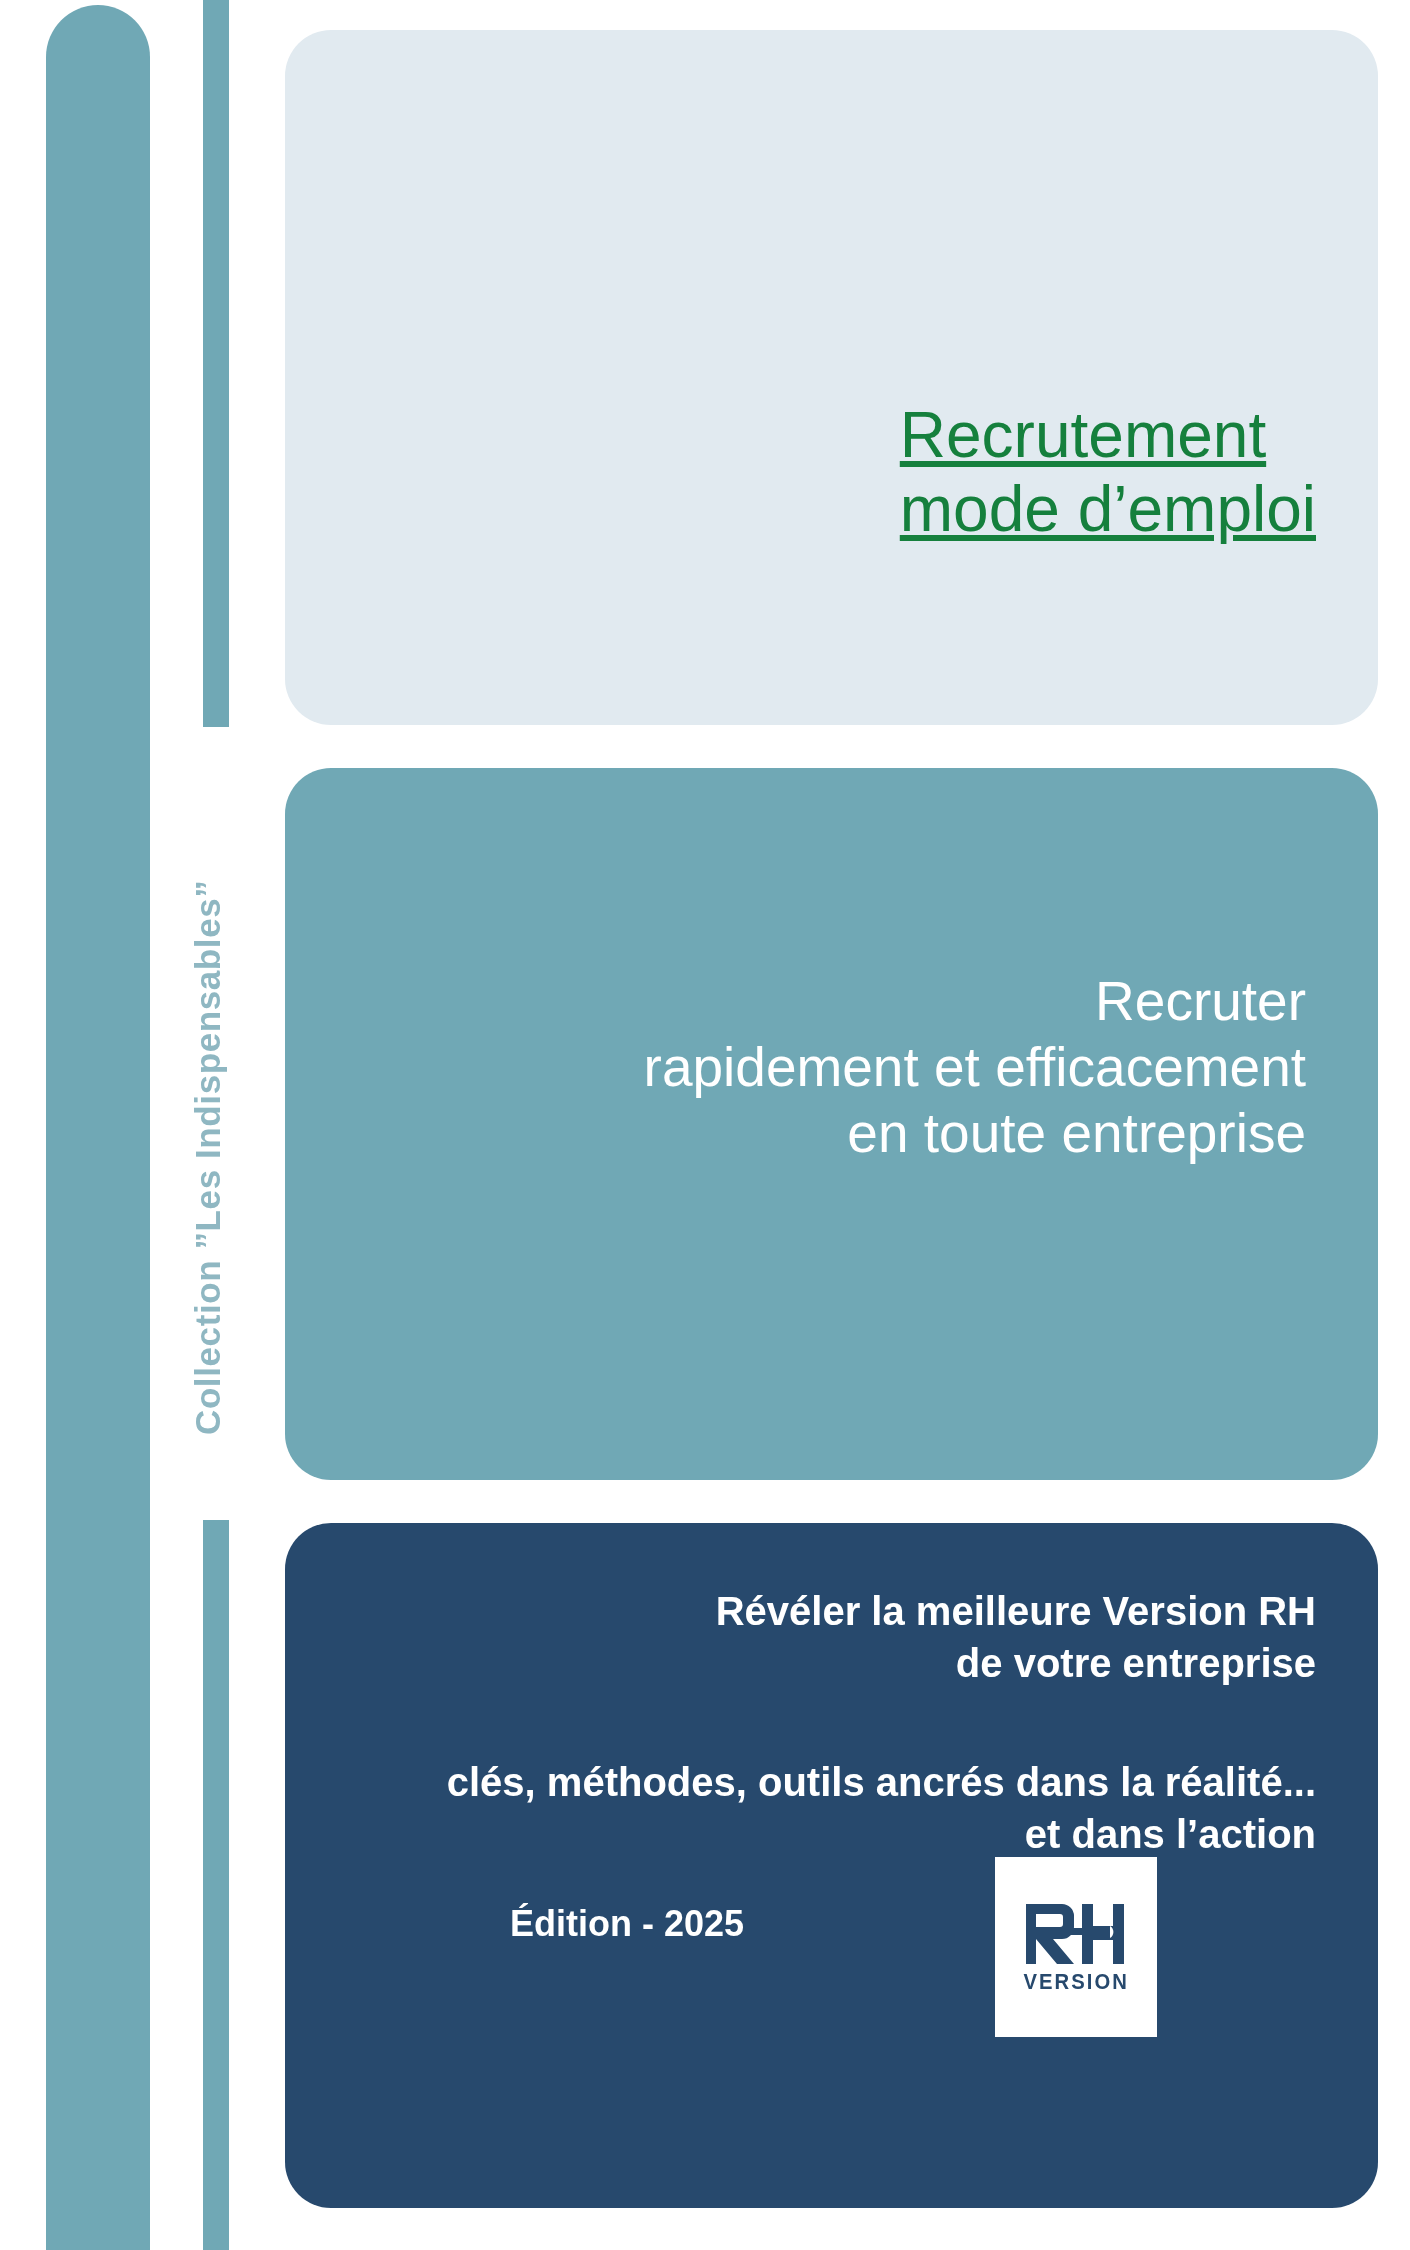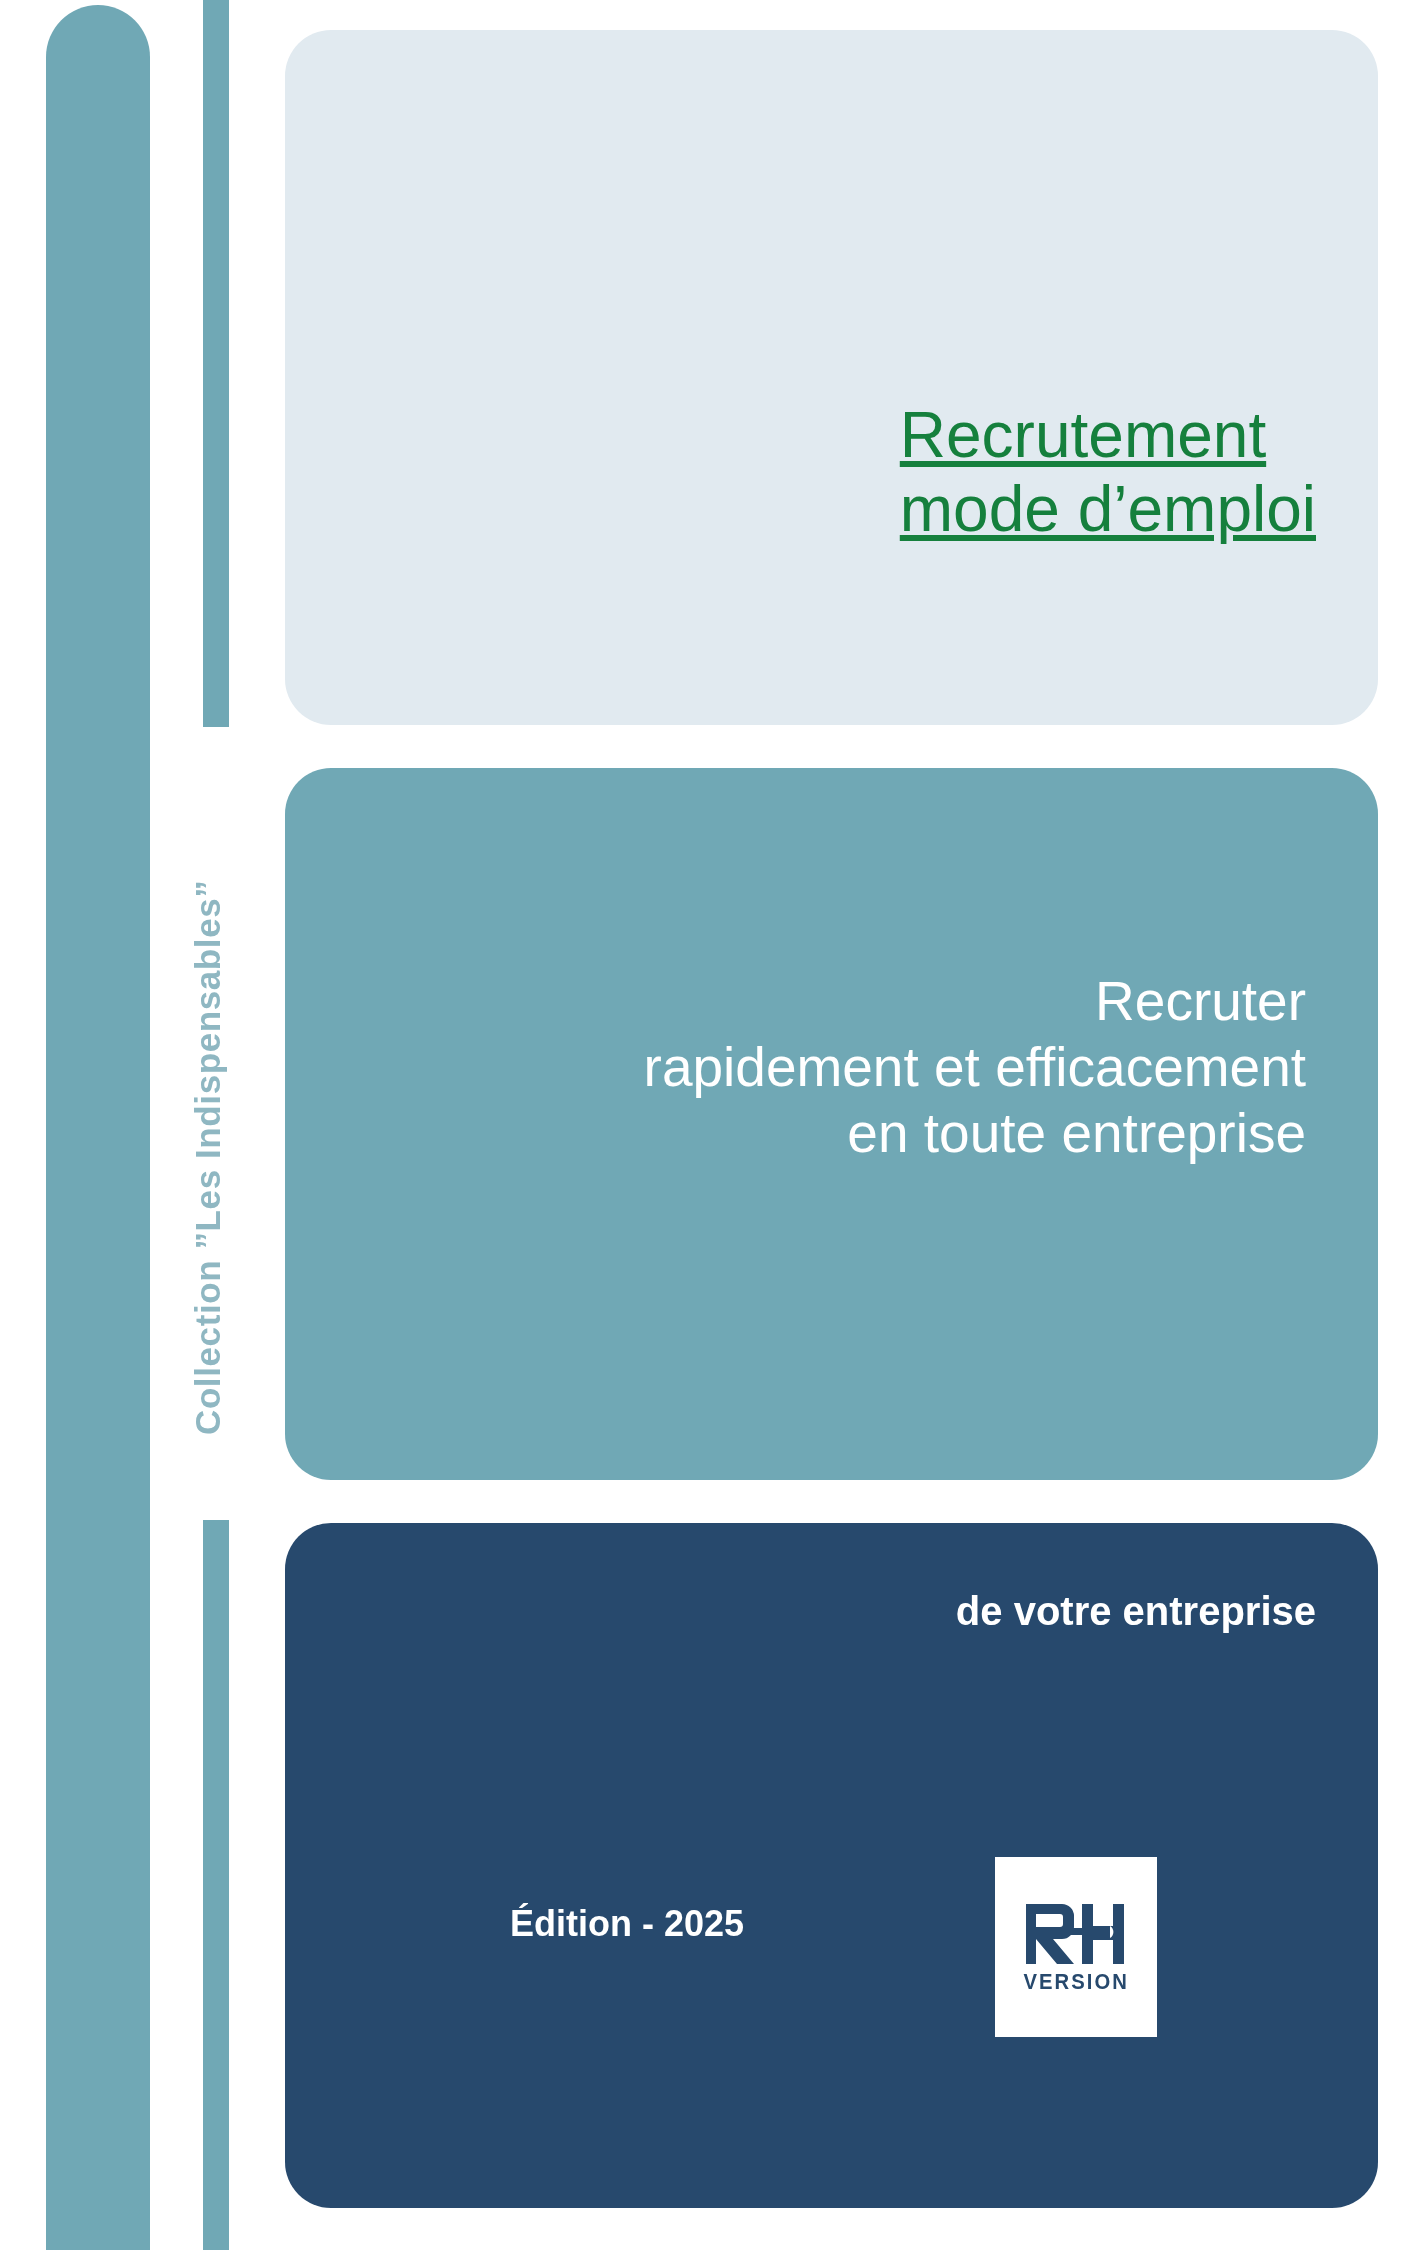--- a/index.html
+++ b/index.html
@@ -189,23 +189,28 @@
 <div class="panel panel-mid">
   <div class="subtitle">
     <div>Recruter</div>
     <div>rapidement et efficacement</div>
     <div>en toute entreprise</div>
   </div>
 </div>
 
 <div class="panel panel-bottom">
   <div class="tagline">
+    <div>Révéler la meilleure Version RH</div>
     <div>de votre entreprise</div>
   </div>
 
+  <div class="blurb">
+    <div>clés, méthodes, outils ancrés dans la réalité...</div>
+    <div>et dans l’action</div>
+  </div>
 
   <div class="edition">Édition - 2025</div>
 
   <div class="logo-box">
     <svg class="logo-mark" width="104" height="68" viewBox="0 0 104 68" aria-hidden="true">
 
       <path fill="#27496D" d="M2 4 h36 a12 12 0 0 1 12 12 v11 a12 12 0 0 1 -12 12 h-9 l21 25 h-17 l-21 -25 v25 h-10 z
                               M12 14 v13 h24 a3 3 0 0 0 3 -3 v-7 a3 3 0 0 0 -3 -3 z"></path>
 
       <path fill="#27496D" d="M58 4 h11 v22 h20 v-22 h11 v60 h-11 v-24 h-20 v24 h-11 z"></path>

